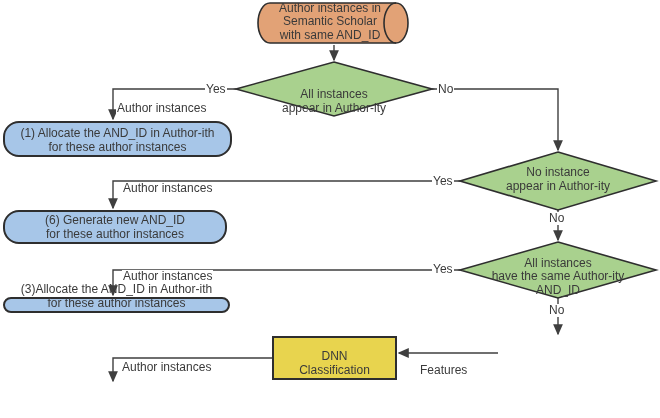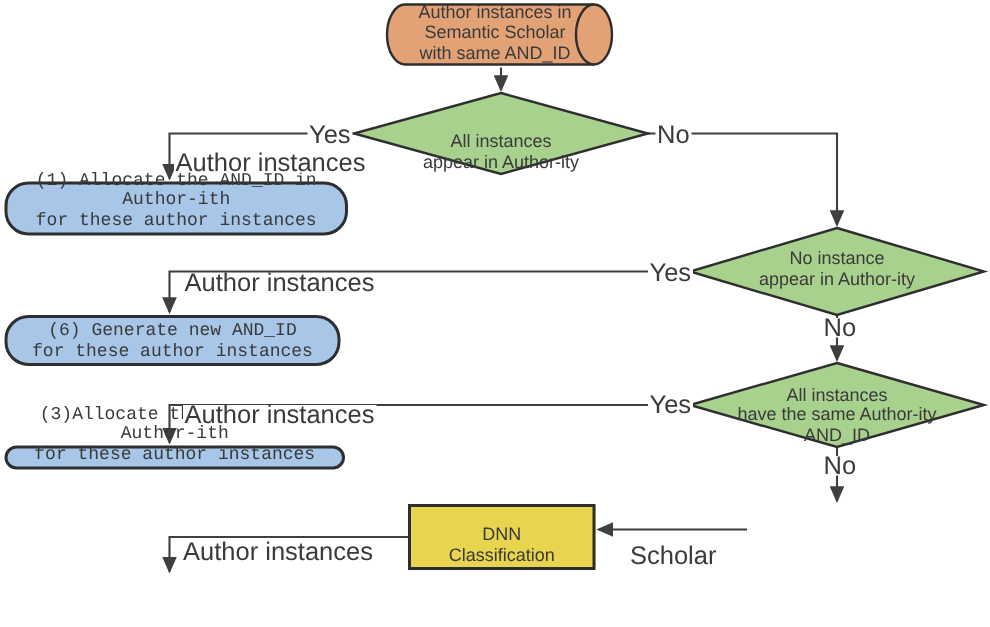--- a/index.html
+++ b/index.html
@@ -17,24 +17,24 @@
   .cyl{fill:var(--cylinder);}
   .cyl-cap{fill:none;}
   .diamond{fill:var(--decision);}
   .edge{fill:none; stroke:var(--line); stroke-width:1.4;}
   #arrowhead path{fill:var(--line);}
   .node{
     position:absolute; display:flex; align-items:flex-end; justify-content:center;
     text-align:center; font-size:12px; line-height:1.15; box-sizing:border-box;
   }
   .node span{white-space:pre-line;}
-  .result{background:var(--result); border:2px solid var(--stroke); border-radius:16px;font-family:Liberation Mono, monospace;}
+  .result{background:var(--result); border:2px solid var(--stroke); border-radius:16px;}
   .process{background:var(--process); border:2px solid var(--stroke);}
   .lbl{
-    position:absolute; font-size:17px; line-height:13px;
+    position:absolute; font-size:12px; line-height:13px;
     background:var(--background); padding:0 1px; white-space:nowrap; color:var(--text);
   }
 </style>
 </head>
 <body>
 
 <div class="canvas">
 
   <svg class="layer" viewBox="0 0 660 418" xmlns="http://www.w3.org/2000/svg">
     <defs>
@@ -107,15 +107,15 @@
   <span class="lbl" style="left:205px; top:83px;">Yes</span>
   <span class="lbl" style="left:437px; top:83px;">No</span>
   <span class="lbl" style="left:432px; top:175px;">Yes</span>
   <span class="lbl" style="left:548px; top:212px;">No</span>
   <span class="lbl" style="left:432px; top:263px;">Yes</span>
   <span class="lbl" style="left:548px; top:304px;">No</span>
   <span class="lbl" style="left:116px; top:102px;">Author instances</span>
   <span class="lbl" style="left:122px; top:182px;">Author instances</span>
   <span class="lbl" style="left:122px; top:270px;">Author instances</span>
   <span class="lbl" style="left:121px; top:361px;">Author instances</span>
-  <span class="lbl" style="left:419px; top:364px;">Scholar</span>
+  <span class="lbl" style="left:419px; top:364px;">Features</span>
 
 </div>
 
 </body></html>

